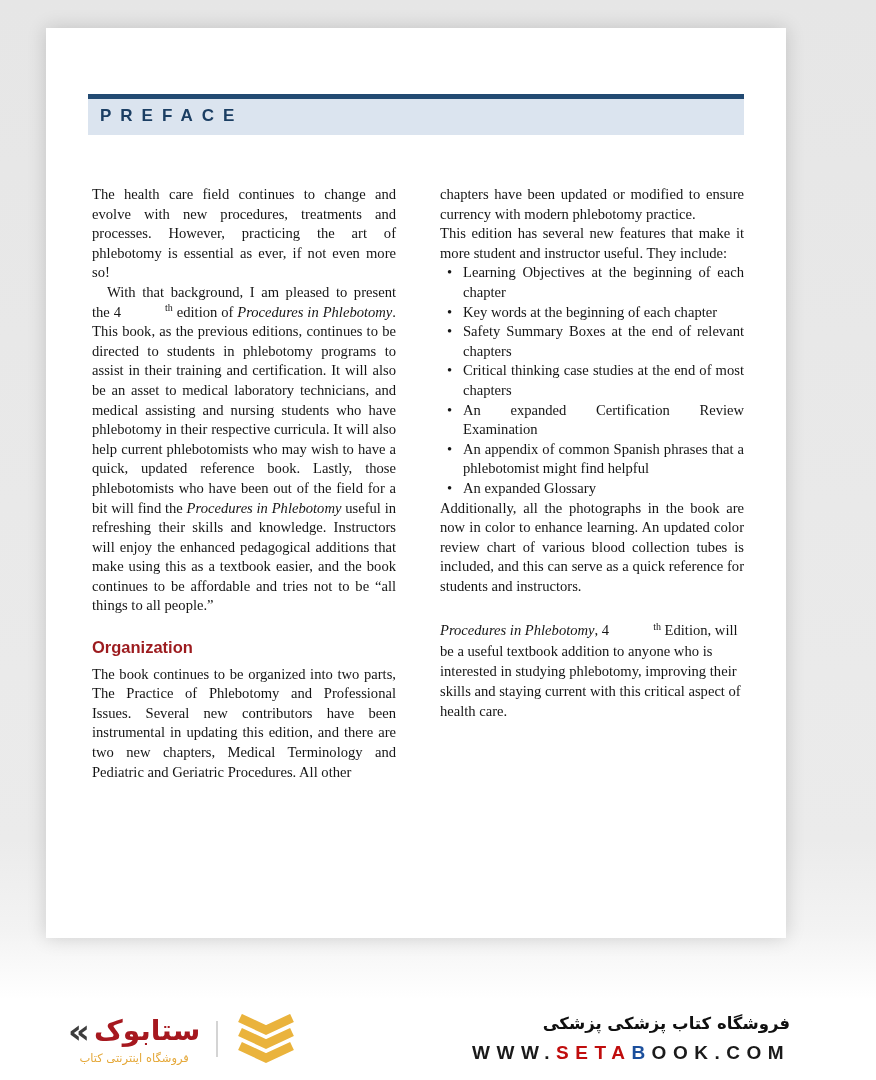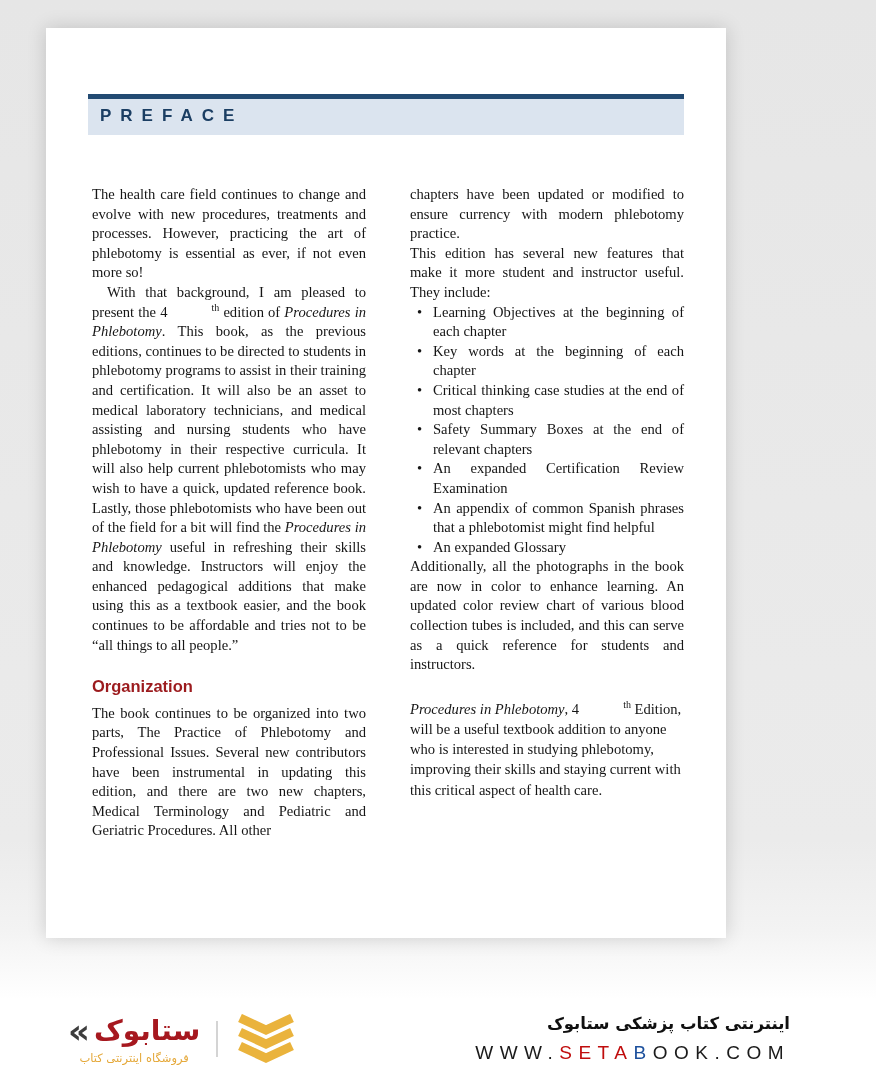--- a/index.html
+++ b/index.html
@@ -4,21 +4,21 @@
 <style>
   html, body { margin: 0; padding: 0; }
   body {
     width: 876px; height: 1080px; position: relative; overflow: hidden;
     background: linear-gradient(180deg, #e6e6e6 0px, #ebebeb 840px, #f3f3f3 930px, #ffffff 1000px, #ffffff 1080px);
     font-family: "Liberation Serif", serif;
   }
 
   
   .page {
-    position: absolute; left: 46px; top: 28px; width: 680px; height: 910px;
+    position: absolute; left: 46px; top: 28px; width: 740px; height: 910px;
     background: #ffffff;
     box-shadow: 0 0 18px rgba(0,0,0,0.16);
   }
 
   .preface-band {
     margin: 66px 42px 0 42px;
     border-top: 5px solid #224a72;
     background: #dbe4ef;
     padding: 7px 10px 9px 12px;
   }
@@ -72,21 +72,21 @@
   .divider { width: 2px; height: 36px; background: #d4d4d4; margin: 0 16px; }
   .chevrons { display: block; }
 
   .footer-right { margin-left: auto; margin-right: 86px; text-align: right; }
   .store-name {
     font-family: "DejaVu Sans", sans-serif; direction: rtl;
     font-size: 16.5px; font-weight: bold; color: #101010;
   }
   .url {
     font-family: "Liberation Sans", sans-serif;
-    font-size: 19px; font-weight: normal; letter-spacing: 6.5px;
+    font-size: 19px; font-weight: bold; letter-spacing: 6.5px;
     color: #1a1a1a; margin-top: 9px; white-space: nowrap;
   }
   .c-dark { color: #1a1a1a; }
   .c-red  { color: #c00d0d; }
   .c-blue { color: #1b4f9c; }
 </style>
 </head>
 <body>
 
 <div class="page">
@@ -103,22 +103,22 @@
       <div class="sec-heading">Organization</div>
       <p>The book continues to be organized into two parts, The Practice of Phlebotomy and Professional Issues. Several new contributors have been instrumental in updating this edition, and there are two new chapters, Medical Terminology and Pediatric and Geriatric Procedures. All other</p>
     </div>
 
     <div class="col">
       <p>chapters have been updated or modified to ensure currency with modern phlebotomy practice.</p>
       <p>This edition has several new features that make it more student and instructor useful. They include:</p>
       <ul class="features">
         <li>Learning Objectives at the beginning of each chapter</li>
         <li>Key words at the beginning of each chapter</li>
+        <li>Safety Summary Boxes at the end of relevant chapters</li>
         <li>Critical thinking case studies at the end of most chapters</li>
-        <li>Safety Summary Boxes at the end of relevant chapters</li>
         <li>An expanded Certification Review Examination</li>
         <li>An appendix of common Spanish phrases that a phlebotomist might find helpful</li>
         <li>An expanded Glossary</li>
       </ul>
       <p>Additionally, all the photographs in the book are now in color to enhance learning. An updated color review chart of various blood collection tubes is included, and this can serve as a quick reference for students and instructors.</p>
       <p class="ragged"><i>Procedures in Phlebotomy</i><span>, 4</span><sup>th</sup><span> Edition, will be a useful textbook addition to anyone who is interested in studying phlebotomy, improving their skills and staying current with this critical aspect of health care.</span></p>
     </div>
 
   </div>
 </div>
@@ -135,17 +135,17 @@
     </div>
     <div class="divider"></div>
     <svg class="chevrons" width="64" height="50" viewBox="0 0 64 50" aria-hidden="true">
       <polyline points="6,4 32,16 58,4" fill="none" stroke="#eab33c" stroke-width="9"></polyline>
       <polyline points="6,18 32,30 58,18" fill="none" stroke="#eab33c" stroke-width="9"></polyline>
       <polyline points="6,32 32,44 58,32" fill="none" stroke="#eab33c" stroke-width="9"></polyline>
     </svg>
   </div>
 
   <div class="footer-right">
-    <div class="store-name">اینترنتی کتاب پزشکی ستابوک</div>
+    <div class="store-name">فروشگاه کتاب پزشکی پزشکی</div>
     <div class="url"><span class="c-dark">WWW.</span><span class="c-red">SETA</span><span class="c-blue">B</span><span class="c-dark">OOK.COM</span></div>
   </div>
 
 </div>
 
 </body></html>

